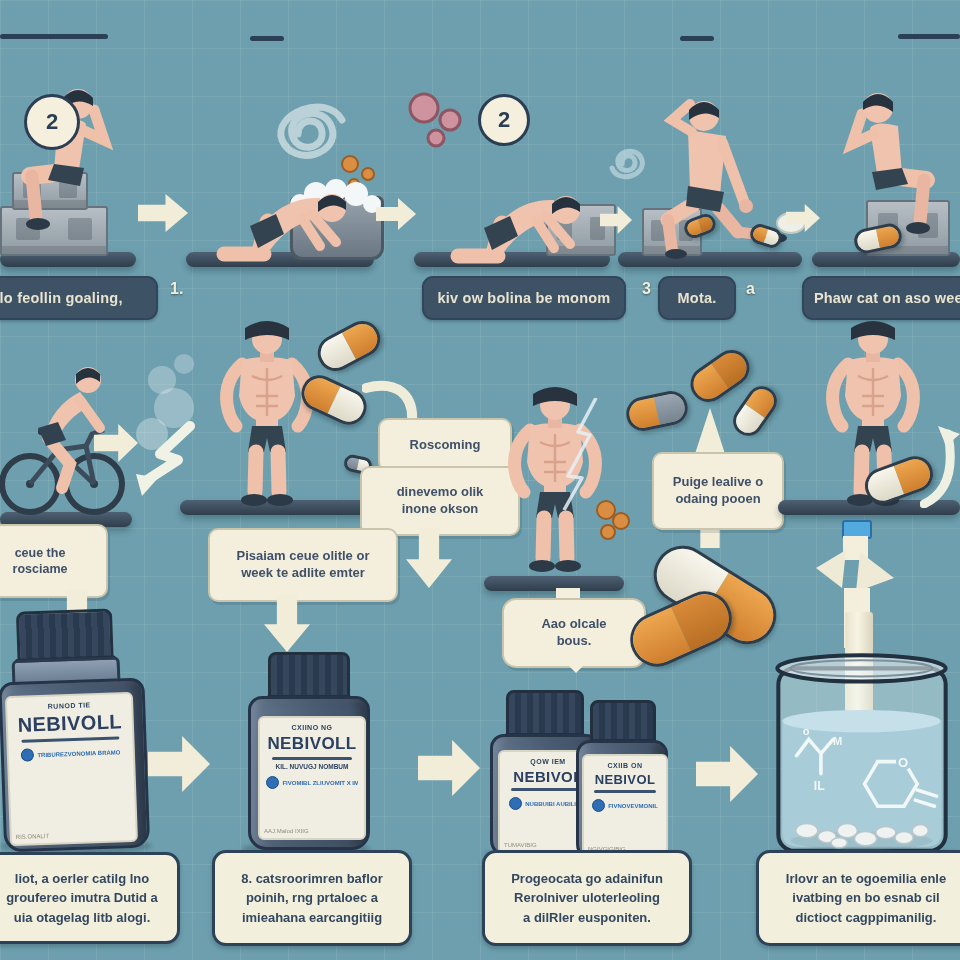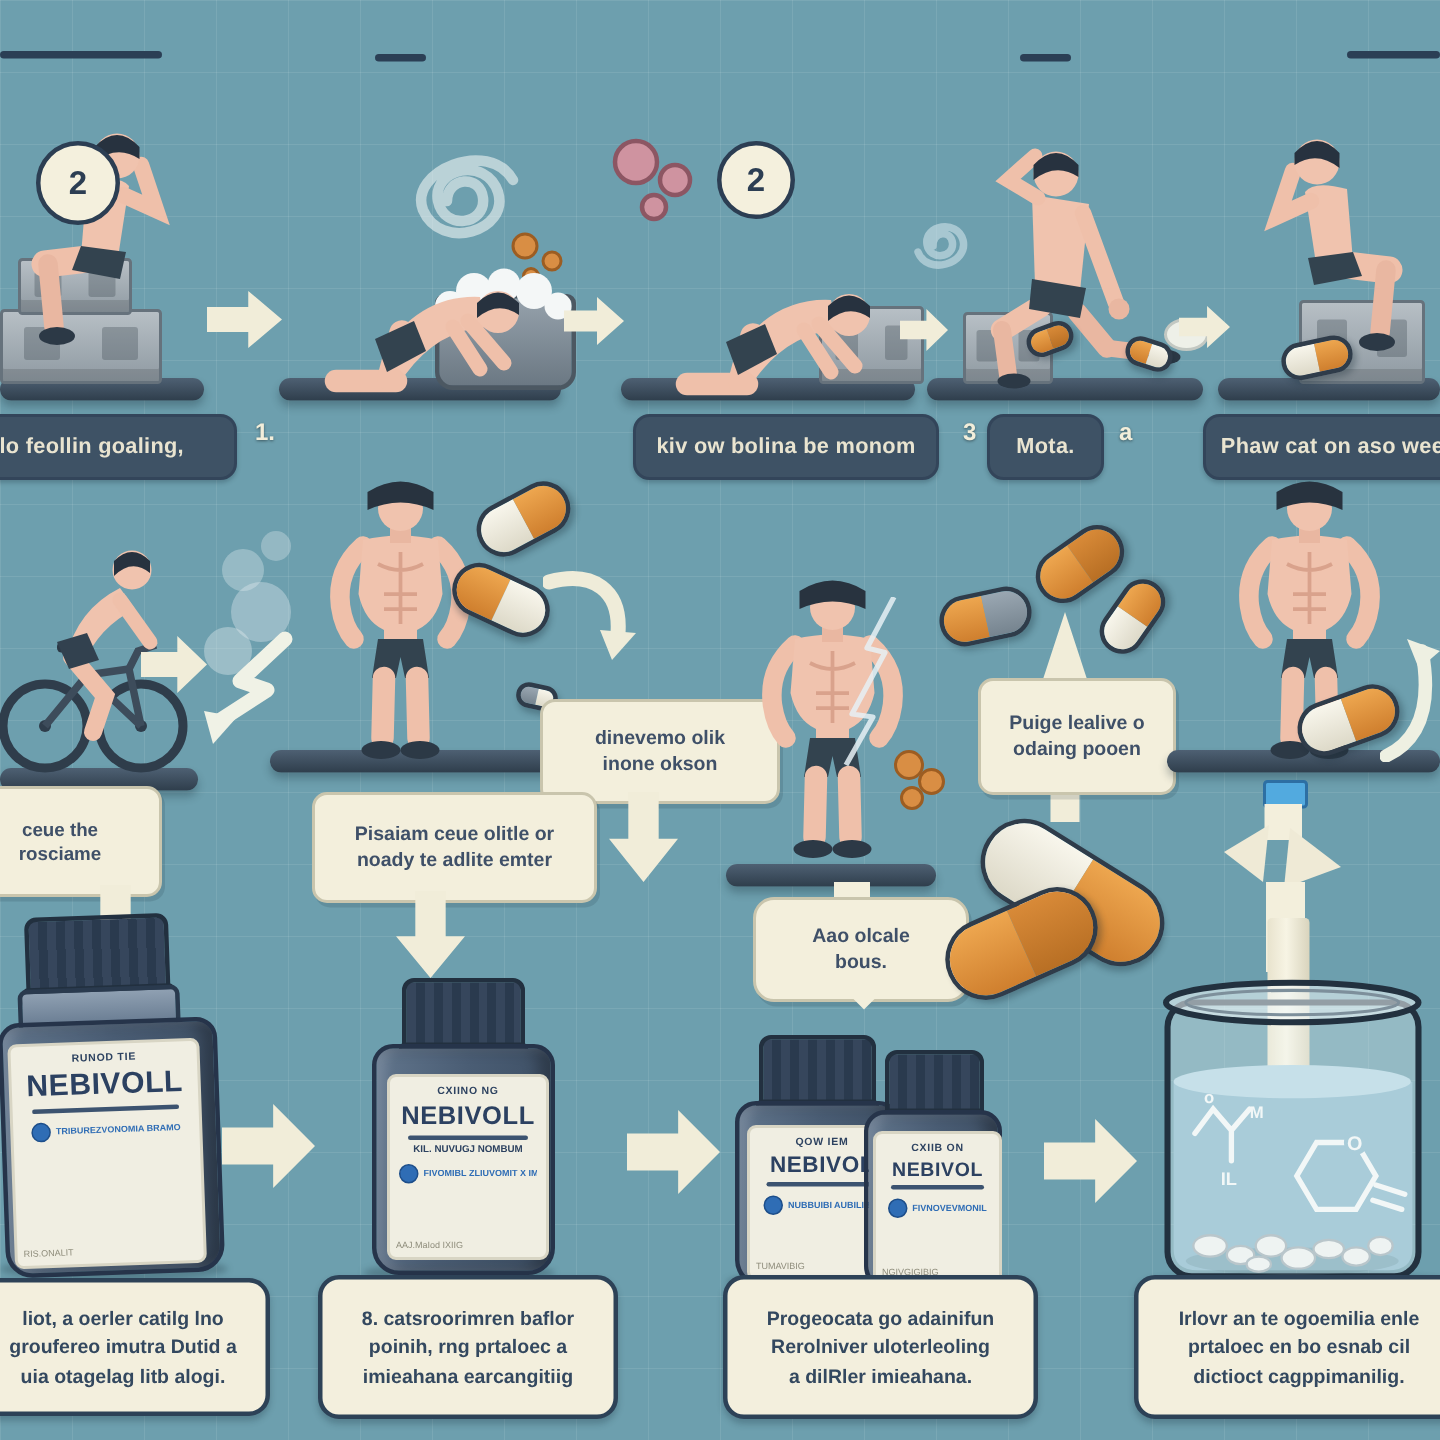--- a/index.html
+++ b/index.html
@@ -281,25 +281,26 @@
       <div class="c-white"></div>
     </div>
   <div class="capsule" style="left:344px;top:456px;width:22px;height:11px;transform:rotate(12deg)">
       <div class="c-grey"></div>
       <div class="c-white"></div>
     </div>
   <svg class="fig" style="left:362px;top:378px" width="64" height="64" viewBox="0 0 64 64">
     <path d="M4,10 C34,2 52,16 50,44" stroke="#efecd9" stroke-width="10" fill="none" stroke-linecap="round"></path>
     <polygon points="38,42 62,44 46,62" fill="#efecd9"></polygon>
   </svg>
+  <div class="note" style="left:378px;top:418px;width:122px;height:42px"><span>Roscoming</span></div>
   <div class="note" style="left:360px;top:466px;width:148px;height:58px"><span>dinevemo olik
 inone okson</span></div>
   <div class="arrow down" style="left:406px;top:528px;width:46px;height:60px"></div>
   <div class="note" style="left:208px;top:528px;width:178px;height:62px"><span>Pisaiam ceue olitle or
-noady te adlite emter</span></div>
+week te adlite emter</span></div>
   <div class="arrow down" style="left:264px;top:594px;width:46px;height:58px"></div>
 
   <div class="platform" style="left:484px;top:576px;width:140px"></div>
   <svg class="fig" style="left:500px;top:378px" width="110" height="200" viewBox="0 0 110 200">
     <path d="M30,52 Q12,68 15,92 Q17,106 24,114" stroke="#efc0aa" stroke-width="13" fill="none" stroke-linecap="round"></path>
     <path d="M80,52 Q98,68 95,92 Q93,106 86,114" stroke="#efc0aa" stroke-width="13" fill="none" stroke-linecap="round"></path>
     <path d="M30,48 Q55,42 80,48 L83,84 Q79,102 66,108 L66,118 L44,118 L44,108 Q31,102 27,84 Z" fill="#f0c3ae"></path>
     <path d="M55,56 L55,104 M40,64 Q55,72 70,64 M44,84 L66,84 M44,94 L66,94" stroke="#d9a28c" stroke-width="2.5" fill="none"></path>
     <rect x="48" y="38" width="14" height="12" fill="#e9b7a1"></rect>
     <circle cx="55" cy="27" r="15" fill="#f0c3ae"></circle>
@@ -470,18 +471,18 @@
   </svg>
 
   <div class="caption" style="left:-16px;top:852px;width:178px;height:74px"><span>liot, a oerler catilg lno
 groufereo imutra Dutid a
 uia otagelag litb alogi.</span></div>
   <div class="caption" style="left:212px;top:850px;width:182px;height:78px"><span>8. catsroorimren baflor
 poinih, rng prtaloec a
 imieahana earcangitiig</span></div>
   <div class="caption" style="left:482px;top:850px;width:192px;height:78px"><span>Progeocata go adainifun
 Rerolniver uloterleoling
-a dilRler imieahana.</span></div>
+a dilRler eusponiten.</span></div>
   <div class="caption" style="left:756px;top:850px;width:202px;height:78px"><span>Irlovr an te ogoemilia enle
-prtaloec en bo esnab cil
+ivatbing en bo esnab cil
 dictioct cagppimanilig.</span></div>
 
 </div>
 
 </body></html>

